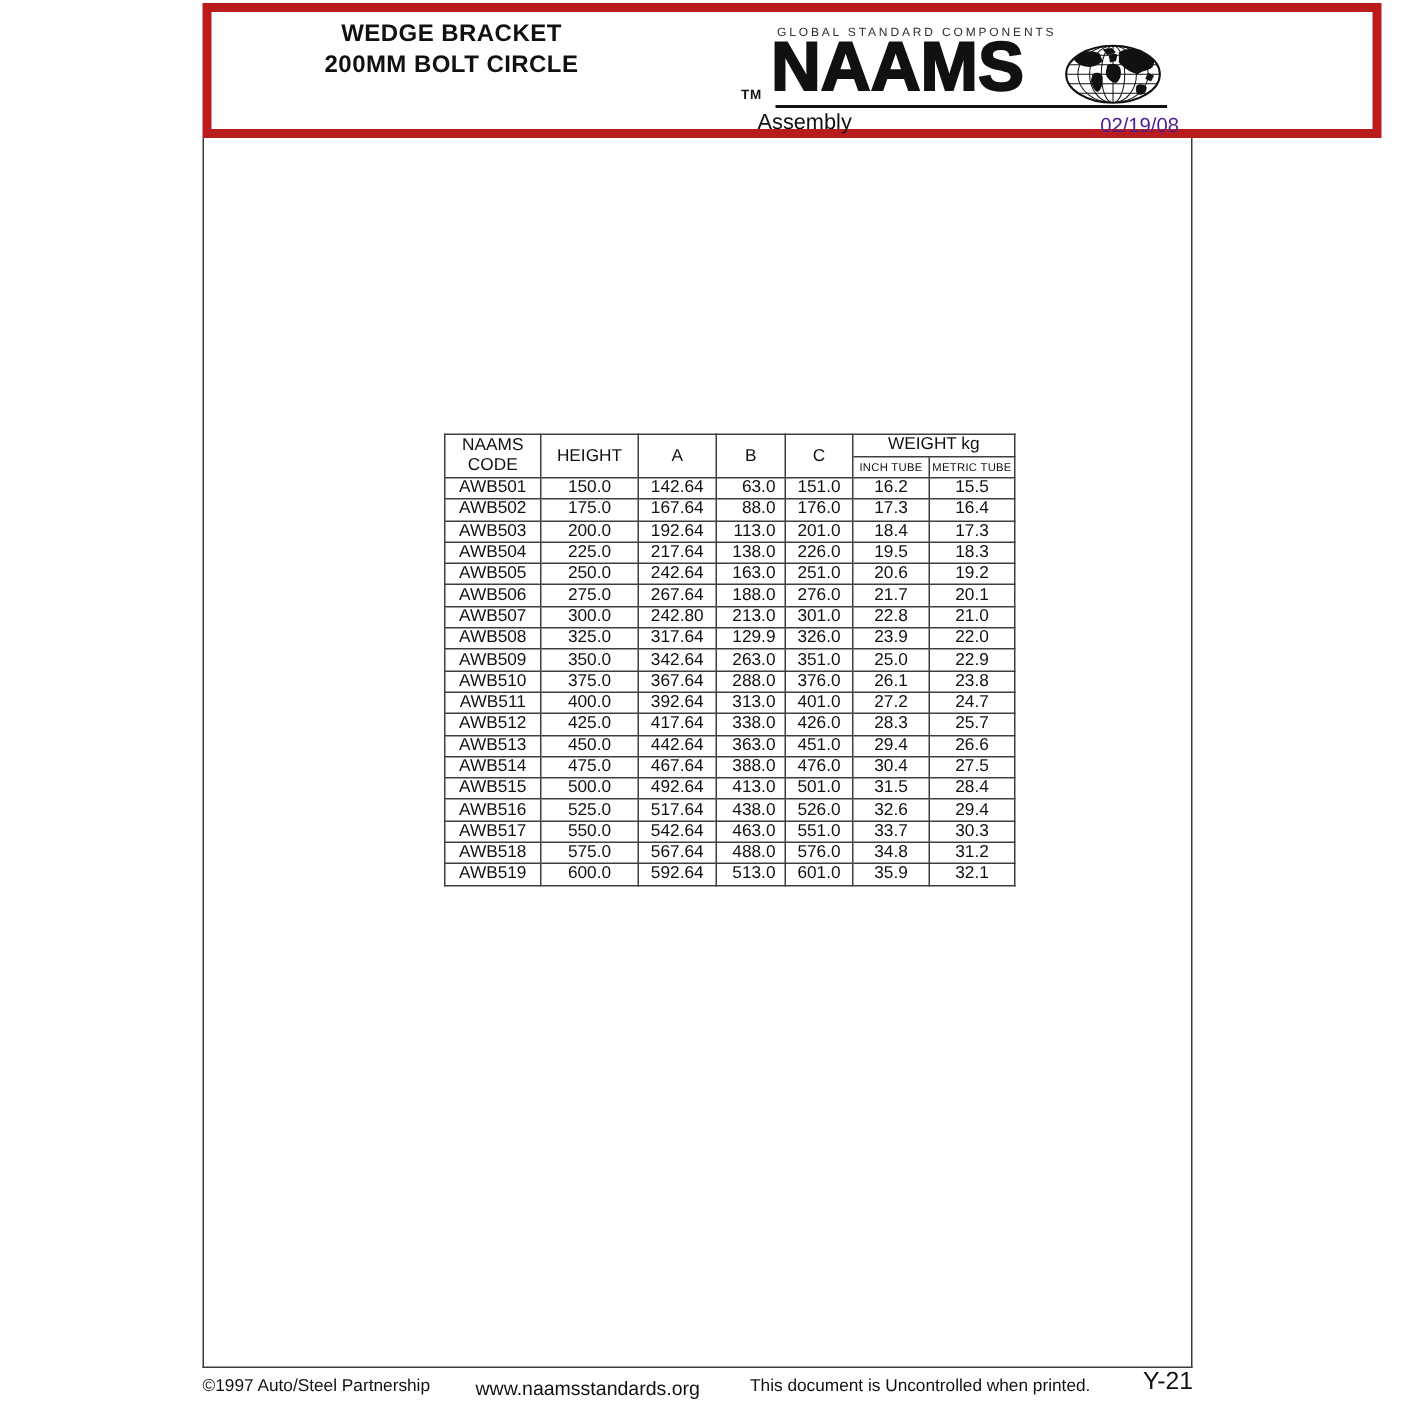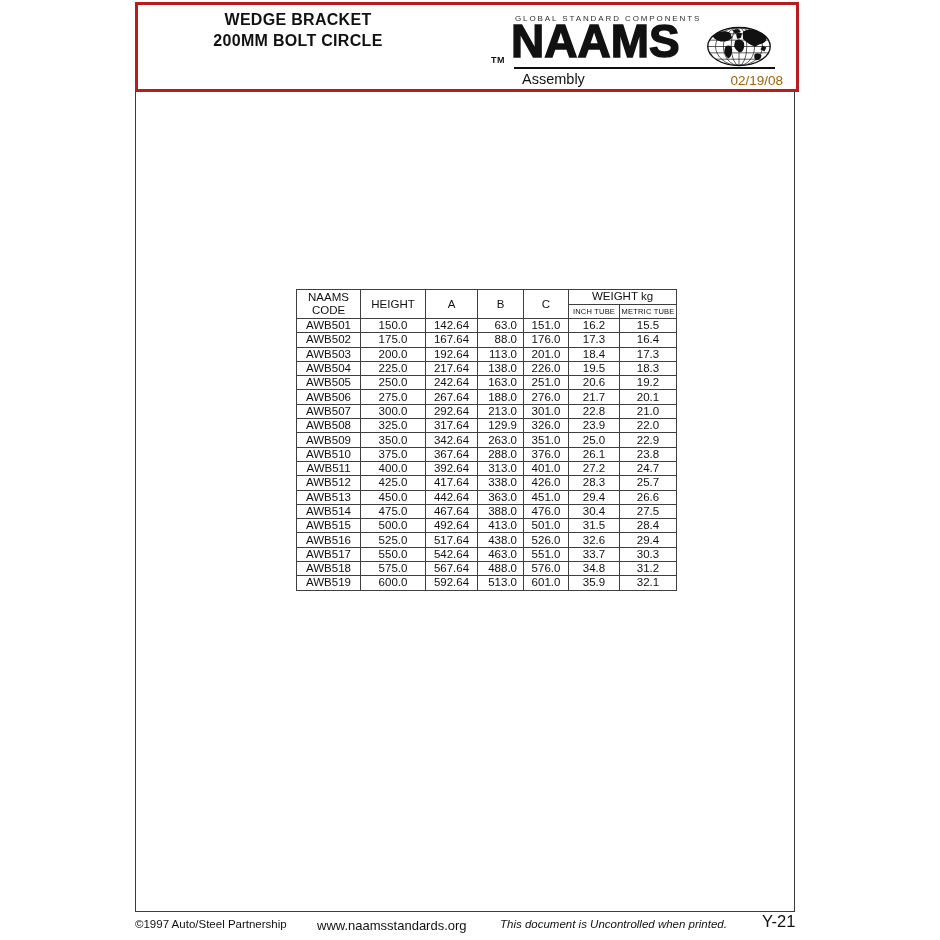--- a/index.html
+++ b/index.html
@@ -1,46 +1,46 @@
 <!DOCTYPE html>
 <html><head>
 <meta charset="utf-8">
 <style>
   * { box-sizing: border-box; margin: 0; padding: 0; }
   html, body { width: 940px; height: 940px; background: #ffffff; }
   body { font-family: "Liberation Sans", sans-serif; color: #1a1a1a; position: relative; }
   .page { position: absolute; inset: 0; background: #fff; }
 
   
-  .header-box { position: absolute; left: 135px; top: 2px; width: 664px; height: 90px; border: 3px solid #b91c1c; background: #fff; }
+  .header-box { position: absolute; left: 135px; top: 2px; width: 786px; height: 90px; border: 6px solid #b91c1c; background: #fff; }
   .title { position: absolute; left: 0; top: 4px; width: 320px; text-align: center; font-weight: bold; font-size: 16px; line-height: 21px; letter-spacing: 0.3px; color: #111; }
   .brand { position: absolute; left: 352px; top: 0; width: 306px; height: 100%; }
   .tagline { position: absolute; left: 25px; top: 9px; font-size: 8px; letter-spacing: 1.9px; color: #2e2e2e; white-space: nowrap; }
   .tm { position: absolute; left: 1px; top: 50px; font-size: 9px; font-weight: bold; letter-spacing: 0.5px; color: #111; }
   .naams { position: absolute; left: 21px; top: 13px; font-size: 46px; line-height: 46px; font-weight: bold; letter-spacing: 0px; color: #111; -webkit-text-stroke: 1.4px #111; white-space: nowrap; }
   .globe { position: absolute; left: 215px; top: 21px; width: 68px; height: 41px; }
   .logo-underline { position: absolute; left: 24px; top: 62px; width: 261px; height: 2px; background: #111; }
-  .brand-cat { position: absolute; left: 32px; top: 66px; font-size: 14.5px; color: #111; }
-  .brand-date { position: absolute; right: 13px; top: 68px; font-size: 13.5px; color: #a16207; }
+  .brand-cat { position: absolute; left: 12px; top: 66px; font-size: 14.5px; color: #111; }
+  .brand-date { position: absolute; right: 13px; top: 68px; font-size: 13.5px; color: #4c1d95; }
 
   
   .content-box { position: absolute; left: 135px; top: 92px; width: 660px; height: 820px; border: 1px solid #3c3c3c; border-top: none; background: #fff; }
 
   
   table.spec { position: absolute; left: 160px; top: 197px; border-collapse: collapse; table-layout: fixed; background: #fff; }
   table.spec th, table.spec td { border: 1px solid #3f3f3f; font-weight: normal; font-size: 11.5px; line-height: 13px; padding: 0; text-align: center; white-space: nowrap; overflow: hidden; color: #111; }
   table.spec thead th { height: 14.5px; }
   table.spec th.sub { font-size: 7.5px; letter-spacing: 0.2px; height: 14.5px; }
   table.spec td { height: 14.3px; }
   table.spec td.c3 { text-align: right; padding-right: 6px; }
 
   
   .f-copy   { position: absolute; left: 135px; top: 918px; font-size: 11.5px; color: #111; text-align: right; }
   .f-web    { position: absolute; left: 317px; top: 918px; font-size: 13px; color: #111; }
-  .f-notice { position: absolute; left: 500px; top: 918px; font-size: 11.5px; color: #111; font-style: italic; }
+  .f-notice { position: absolute; left: 500px; top: 918px; font-size: 11.5px; color: #111; }
   .f-page   { position: absolute; left: 762px; top: 912px; font-size: 16.5px; color: #111; }
 </style>
 </head>
 <body>
 
 <div class="page">
 
   <div class="header-box">
     <div class="title">
       <div>WEDGE BRACKET</div>
@@ -162,21 +162,21 @@
             <td class="c1">275.0</td>
             <td class="c2">267.64</td>
             <td class="c3">188.0</td>
             <td class="c4">276.0</td>
             <td class="c5">21.7</td>
             <td class="c6">20.1</td>
           </tr>
           <tr>
             <td class="c0">AWB507</td>
             <td class="c1">300.0</td>
-            <td class="c2">292.64</td>
+            <td class="c2">242.80</td>
             <td class="c3">213.0</td>
             <td class="c4">301.0</td>
             <td class="c5">22.8</td>
             <td class="c6">21.0</td>
           </tr>
           <tr>
             <td class="c0">AWB508</td>
             <td class="c1">325.0</td>
             <td class="c2">317.64</td>
             <td class="c3">129.9</td>

